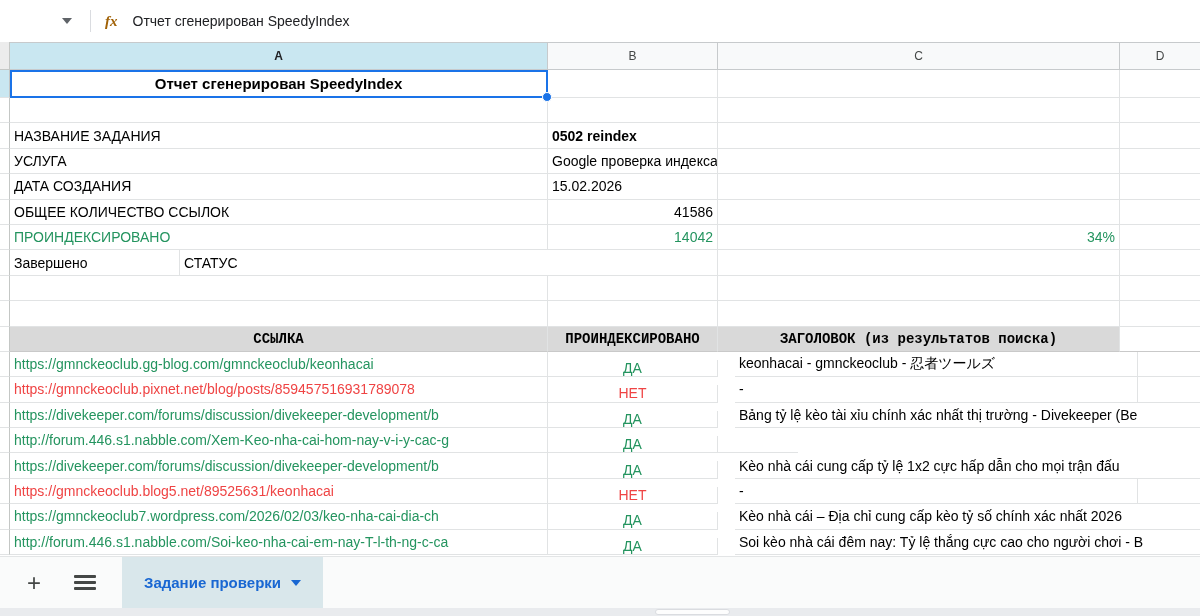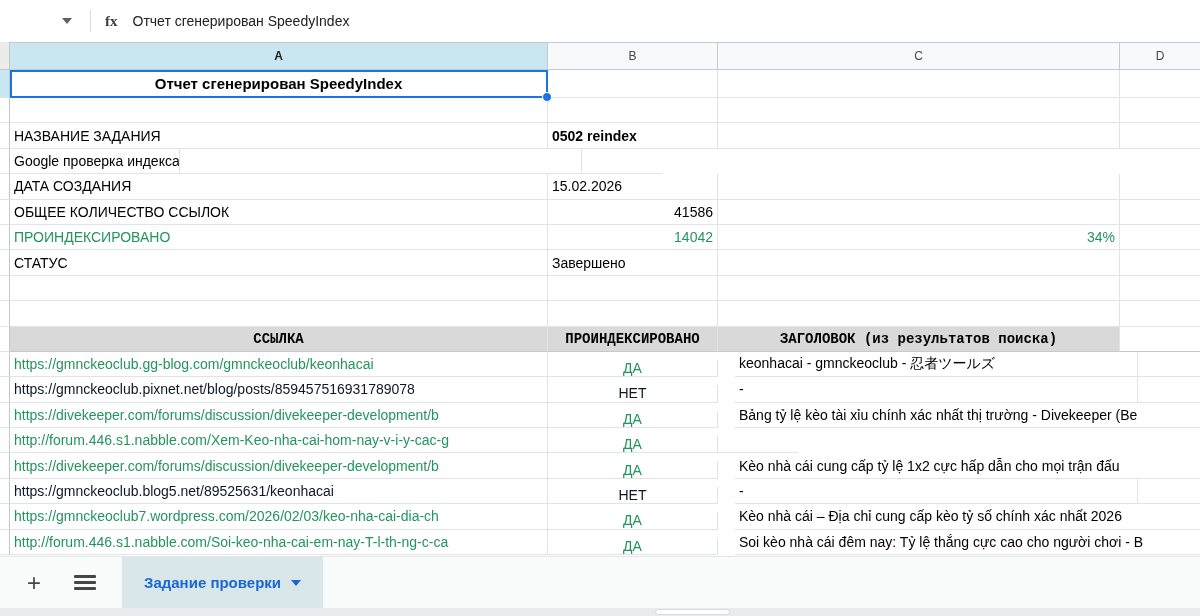--- a/index.html
+++ b/index.html
@@ -7,22 +7,22 @@
               font-family:"Liberation Sans", sans-serif; }
   .app { position:relative; width:1200px; height:616px; background:#fff; }
 
   
   .formula-bar { position:absolute; top:0; left:0; width:1200px; height:42px;
                  background:#fff; display:flex; align-items:center; }
   .namebox-caret { width:0; height:0; margin-left:62px;
                    border-left:5px solid transparent; border-right:5px solid transparent;
                    border-top:6px solid #5f6368; cursor:pointer; }
   .fb-divider { width:1px; height:22px; background:#dadce0; margin-left:18px; }
-  .fx { font-family:"Liberation Serif", serif; font-weight:bold;
-        color:#404040; font-size:15px; margin-left:14px; }
+  .fx { font-family:"Liberation Serif", serif; font-style:italic; font-weight:bold;
+        color:#a16207; font-size:15px; margin-left:14px; }
   .fvalue { margin-left:15px; font-size:14px; color:#202124; }
 
   
   .sheet { position:absolute; top:42px; left:0; width:1200px; height:514px;
            overflow:hidden; background:#fff; }
   .row { display:flex; width:1200px; height:25.4px; }
   .row.hdr, .row.r-title { height:28px; }
   .strip { width:10px; flex:0 0 10px; background:#fff;
            border-right:1px solid #c4c7c5; border-bottom:1px solid #e1e3e4; }
   .strip.corner { background:#ececec; border-bottom:1px solid #c4c7c5; }
@@ -35,21 +35,21 @@
           font-size:14px; color:#000; display:flex; align-items:center;
           padding:0 4px; white-space:nowrap; overflow:hidden; cursor:cell; }
   .w-a { width:538px; flex:0 0 538px; }
   .w-b { width:170px; flex:0 0 170px; }
   .w-c { width:402px; flex:0 0 402px; }
   .w-d { width:80px; flex:0 0 80px; border-right:none; }
   .title-cell { justify-content:center; font-weight:bold; font-size:15px; }
   .right { justify-content:flex-end; }
   .bold { font-weight:bold; }
   .green { color:#24945f; }
-  .red   { color:#0f172a; }
+  .red   { color:#ef4444; }
   .thead .cell { background:#d9d9d9; font-weight:bold; justify-content:center;
                  border-bottom:1px solid #c9c9c9;font-family:Liberation Mono, monospace; }
   .thead .cell.w-d { background:#fff; font-weight:normal; }
   .status { justify-content:center;margin-top:8px; }
   .ttl { overflow:visible; position:relative; z-index:2; }
   .trow .w-d { border-left:1px solid #e1e3e4; border-right:none; }
   .trow.spill .w-d { border-left:none; }
   .trow .w-c { border-right:none;margin-left:17px; }
 
   
@@ -122,20 +122,21 @@
 
     <div class="row">
       <div class="strip"></div>
       <div class="cell w-a">НАЗВАНИЕ ЗАДАНИЯ</div>
       <div class="cell w-b bold">0502 reindex</div>
       <div class="cell w-c"></div>
       <div class="cell w-d"></div>
     </div>
     <div class="row">
       <div class="strip"></div>
+      <div class="cell w-a">УСЛУГА</div>
       <div class="cell w-b">Google проверка индексации</div>
       <div class="cell w-c"></div>
       <div class="cell w-d"></div>
     </div>
     <div class="row">
       <div class="strip"></div>
       <div class="cell w-a">ДАТА СОЗДАНИЯ</div>
       <div class="cell w-b">15.02.2026</div>
       <div class="cell w-c"></div>
       <div class="cell w-d"></div>
@@ -149,22 +150,22 @@
     </div>
     <div class="row">
       <div class="strip"></div>
       <div class="cell w-a green">ПРОИНДЕКСИРОВАНО</div>
       <div class="cell w-b right green">14042</div>
       <div class="cell w-c right green">34%</div>
       <div class="cell w-d"></div>
     </div>
     <div class="row">
       <div class="strip"></div>
+      <div class="cell w-b">Завершено</div>
       <div class="cell w-a">СТАТУС</div>
-      <div class="cell w-b">Завершено</div>
       <div class="cell w-c"></div>
       <div class="cell w-d"></div>
     </div>
 
     <div class="row">
       <div class="strip"></div>
       <div class="cell w-a"></div>
       <div class="cell w-b"></div>
       <div class="cell w-c"></div>
       <div class="cell w-d"></div>

